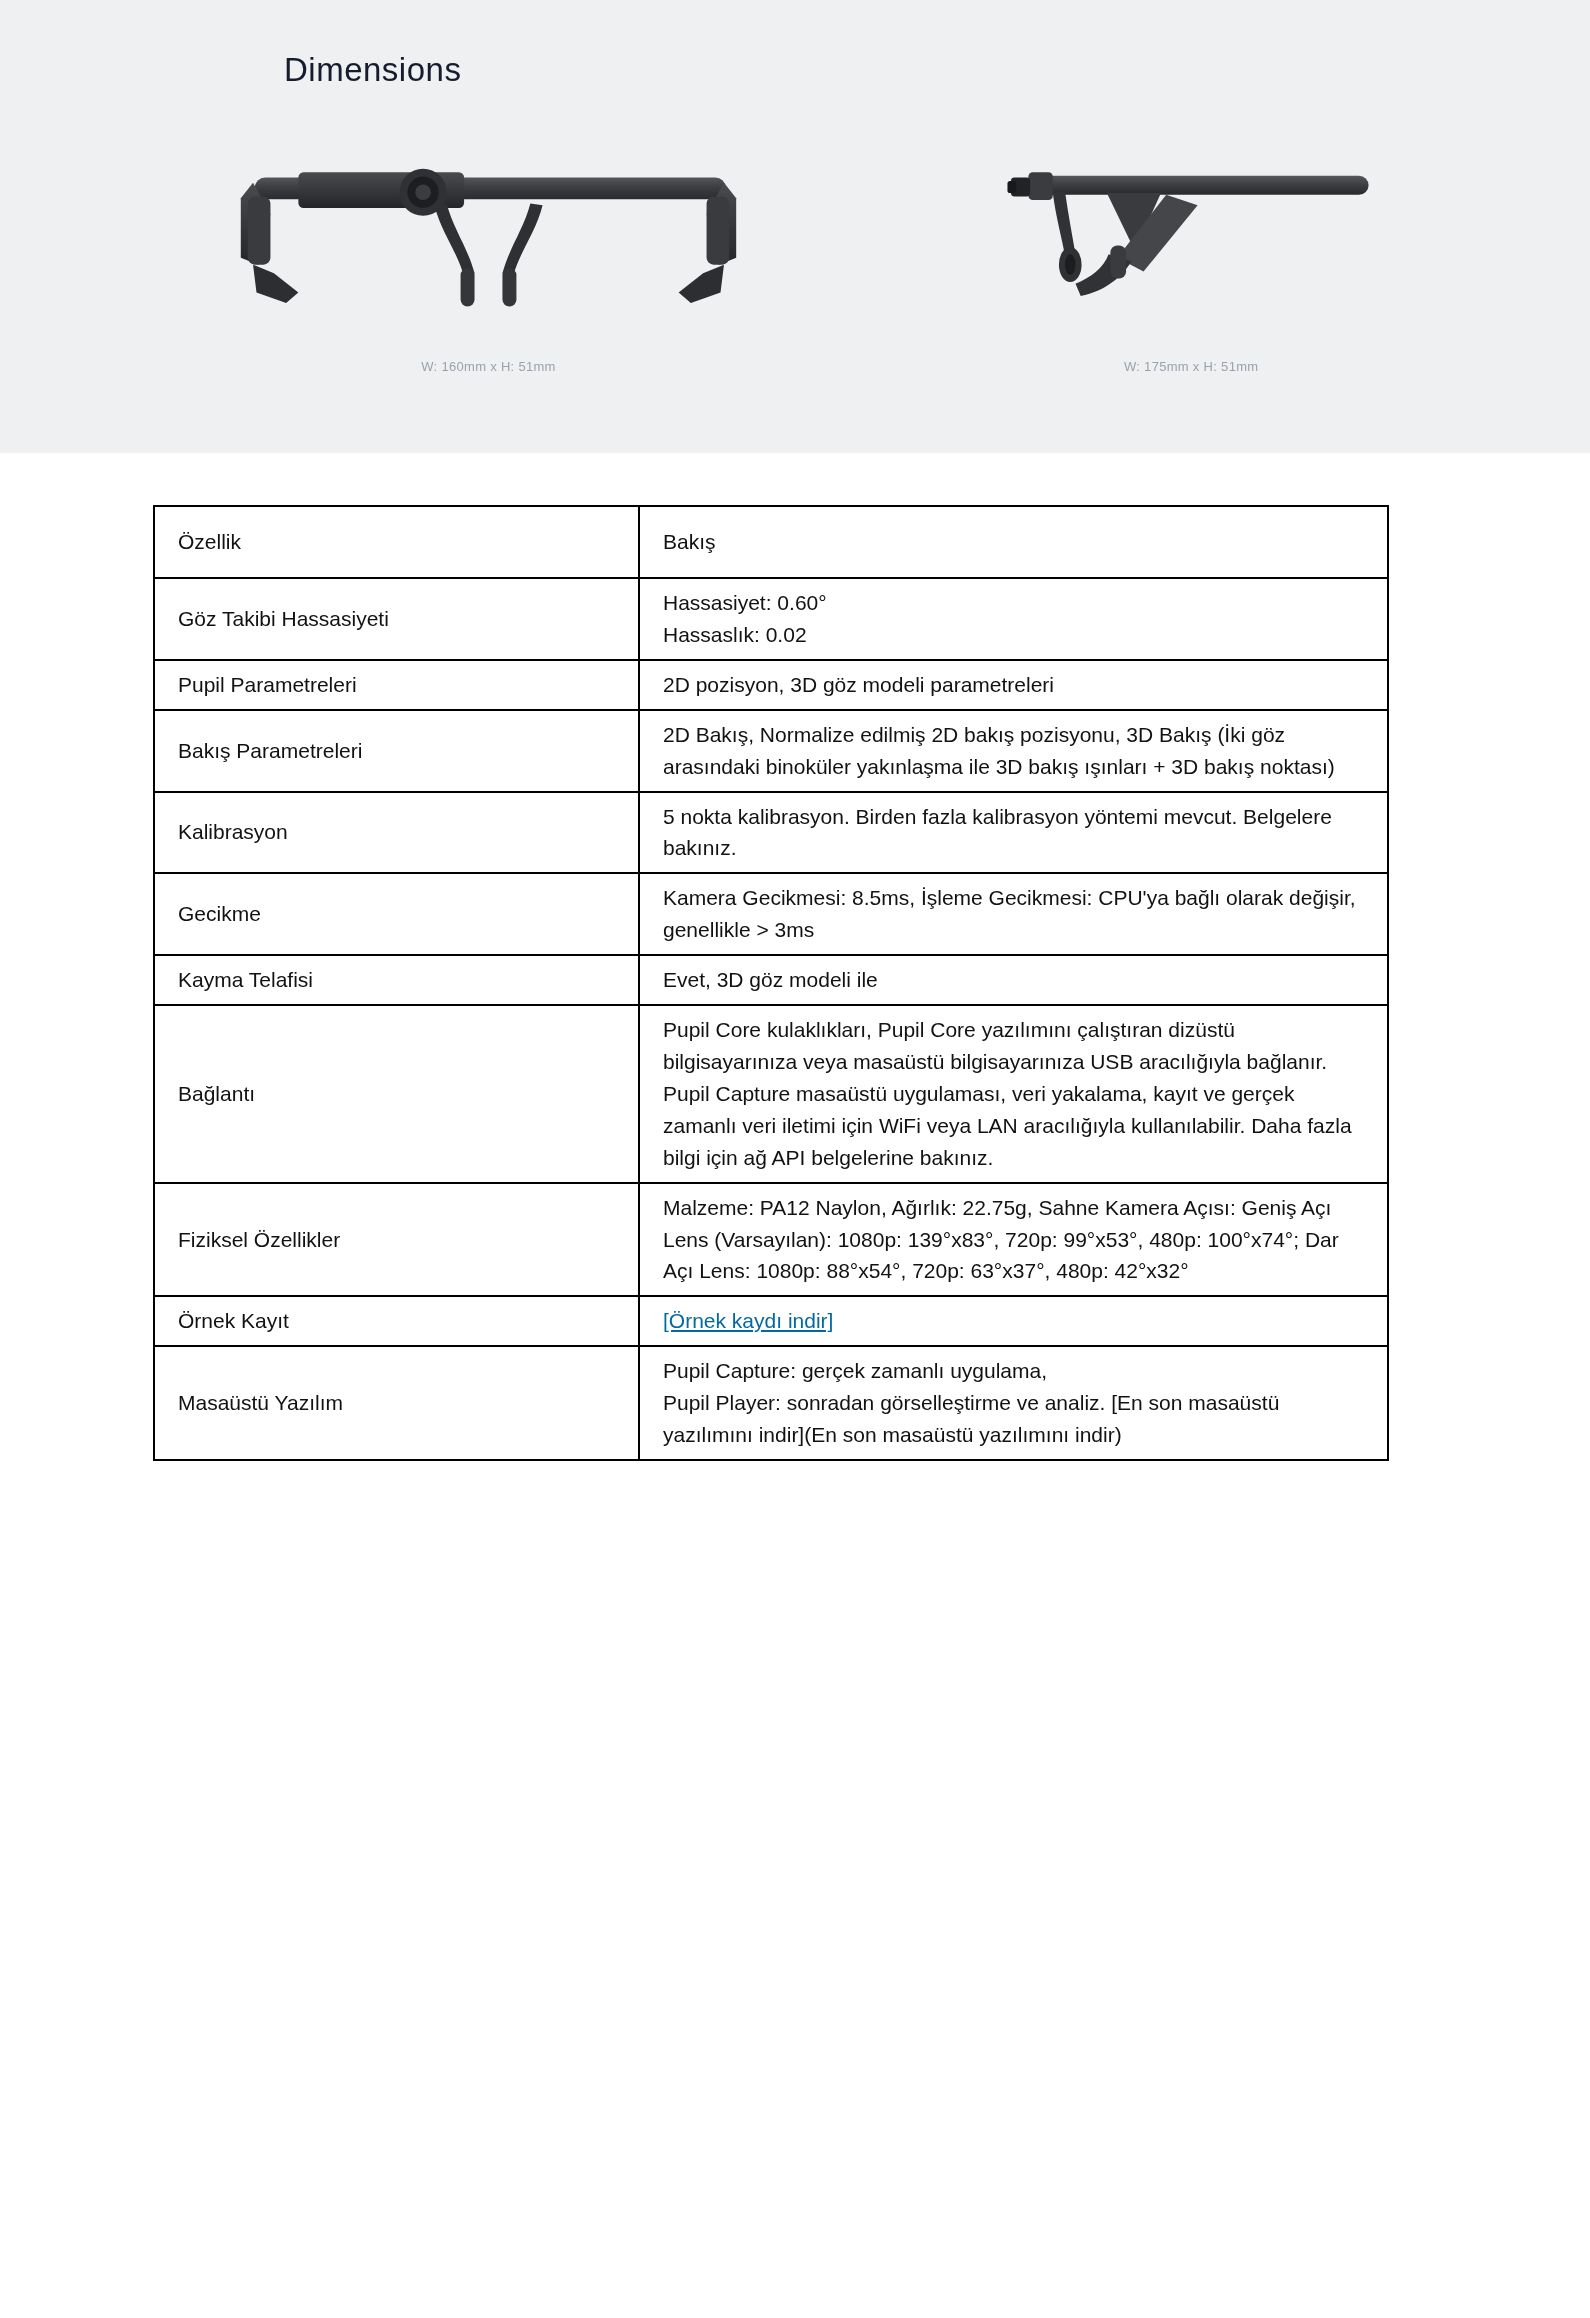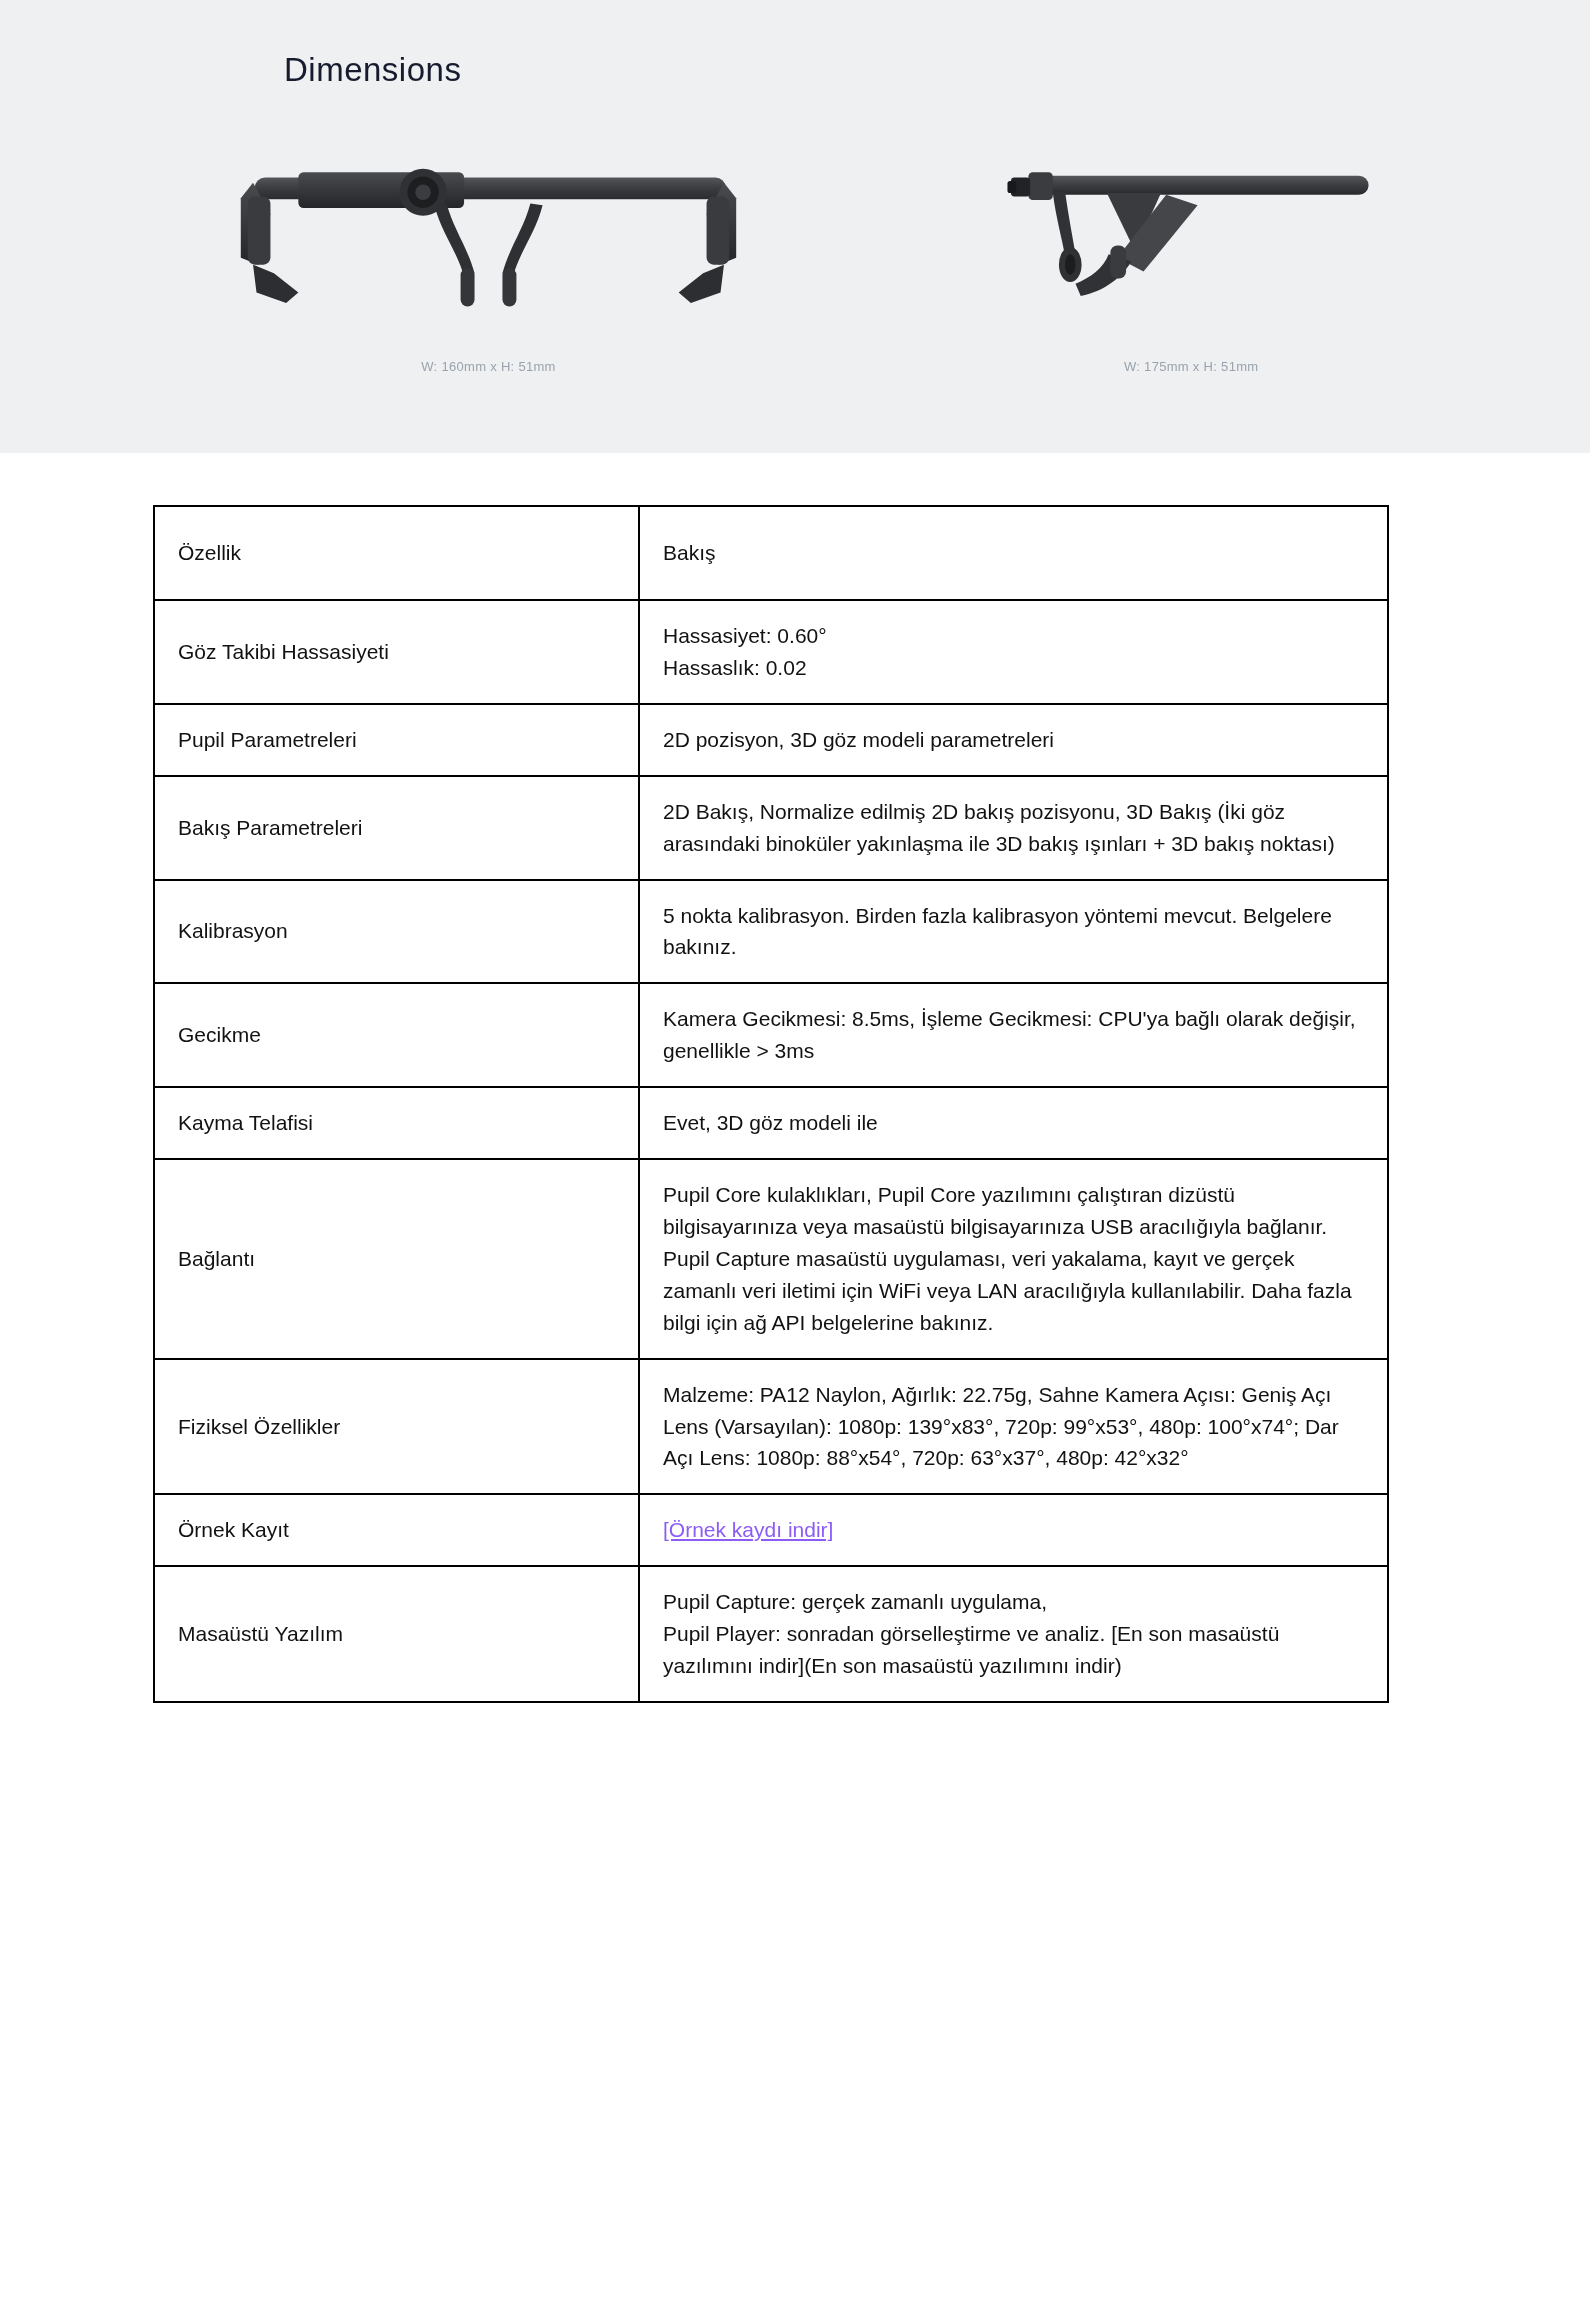--- a/index.html
+++ b/index.html
@@ -73,38 +73,38 @@
     table-layout: fixed;
     background: #fff;
   }
   table.spec col.c1 { width: 485px; }
   table.spec col.c2 { width: 749px; }
 
   table.spec th,
   table.spec td {
     border: 2.6px solid #000000;
     vertical-align: middle;
-    padding: 19px 23px;
+    padding: 8px 23px;
     font-size: 21px;
     line-height: 1.52;
     font-weight: 400;
     text-align: left;
     color: #121212;
     word-wrap: break-word;
   }
   table.spec thead th {
     height: 54px;
   }
   td.key { color: #111; }
   td.val { color: #111; }
 
   .cell-line { display: block; }
 
   a.dl-link {
-    color: #8b5cf6;
+    color: #0369a1;
     text-underline-offset: 1.7px;
   }
 
   
   svg.glasses { display: block; }
 </style>
 </head>
 <body>
 
 <section class="hero">

